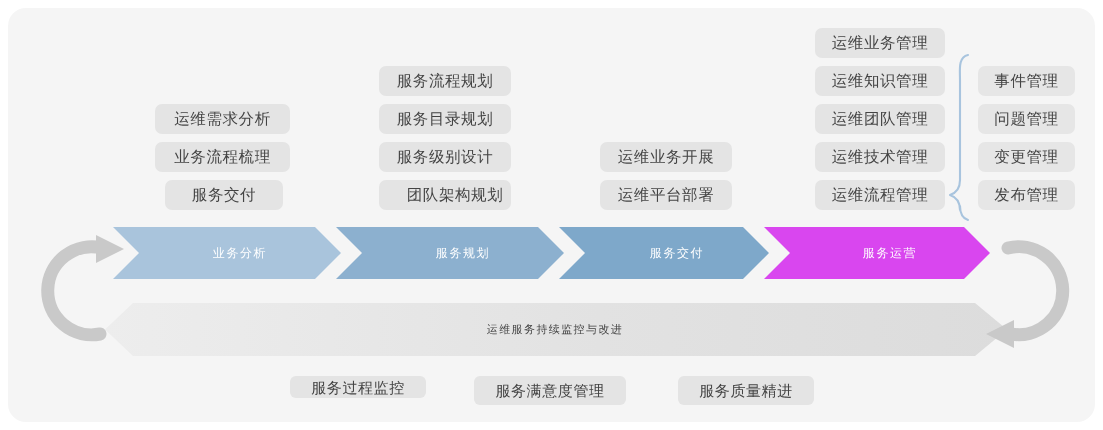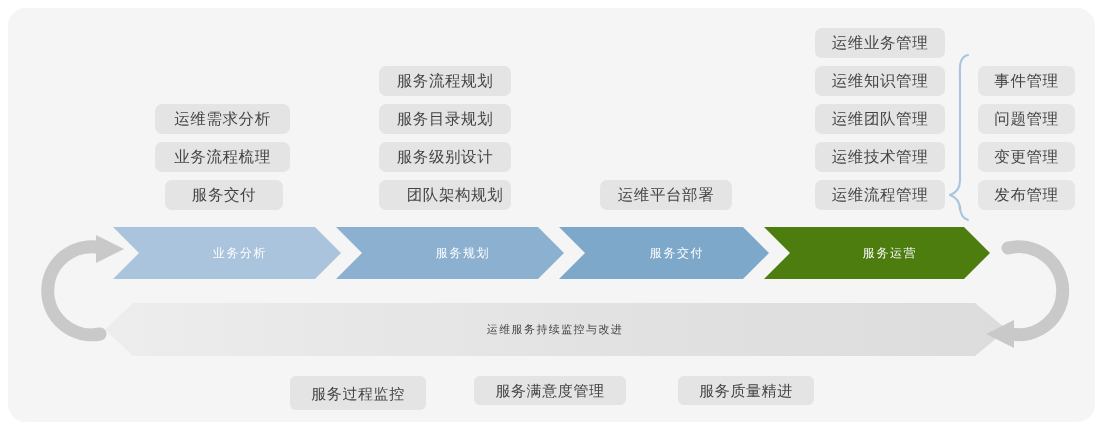--- a/index.html
+++ b/index.html
@@ -117,20 +117,21 @@
 
   <div class="pill" style="left:155px; top:104px; width:135px; height:30px;">运维需求分析</div>
   <div class="pill" style="left:155px; top:142px; width:135px; height:30px;">业务流程梳理</div>
   <div class="pill" style="left:165px; top:180px; width:118px; height:30px;">服务交付</div>
 
   <div class="pill" style="left:379px; top:66px; width:132px; height:30px;">服务流程规划</div>
   <div class="pill" style="left:379px; top:104px; width:132px; height:30px;">服务目录规划</div>
   <div class="pill" style="left:379px; top:142px; width:132px; height:30px;">服务级别设计</div>
   <div class="pill" style="left:379px; top:180px; width:132px; height:30px;padding-left:20px;">团队架构规划</div>
 
+  <div class="pill" style="left:600px; top:142px; width:132px; height:30px;">运维业务开展</div>
   <div class="pill" style="left:600px; top:180px; width:132px; height:30px;">运维平台部署</div>
 
   <div class="pill" style="left:815px; top:28px; width:130px; height:30px;">运维业务管理</div>
   <div class="pill" style="left:815px; top:66px; width:130px; height:30px;">运维知识管理</div>
   <div class="pill" style="left:815px; top:104px; width:130px; height:30px;">运维团队管理</div>
   <div class="pill" style="left:815px; top:142px; width:130px; height:30px;">运维技术管理</div>
   <div class="pill" style="left:815px; top:180px; width:130px; height:30px;">运维流程管理</div>
 
   <div class="pill sub" style="left:978px; top:66px; width:97px; height:30px;">事件管理</div>
   <div class="pill sub" style="left:978px; top:104px; width:97px; height:30px;">问题管理</div>
@@ -149,21 +150,21 @@
 
   <div class="chev" style="left:113px; width:228px; background:#a9c4dc;">
     <span>业务分析</span>
   </div>
   <div class="chev" style="left:336px; width:228px; background:#8cb0cf;">
     <span>服务规划</span>
   </div>
   <div class="chev" style="left:559px; width:210px; background:#7ea8ca;">
     <span>服务交付</span>
   </div>
-  <div class="chev" style="left:764px; width:226px; background:#4d7c0f;">
+  <div class="chev" style="left:764px; width:226px; background:#d946ef;">
     <span>服务运营</span>
   </div>
 
   <div id="banner">
     <span>运维服务持续监控与改进</span>
   </div>
   <div id="banner-notch"></div>
 
   <svg class="overlay" viewBox="0 0 1103 430">
 
@@ -173,16 +174,16 @@
       <polygon points="96,235 96,263 124,249" fill="#c9c9c9"></polygon>
     </g>
 
     <g>
       <path d="M 1008 248
                A 44 44 0 1 1 1011 334" fill="none" stroke="#c9c9c9" stroke-width="13" stroke-linecap="round"></path>
       <polygon points="1014,320 1014,348 986,334" fill="#c9c9c9"></polygon>
     </g>
   </svg>
 
-  <div class="pill bottom" style="left:290px; top:376px; width:136px; height:34px;">服务过程监控</div>
+  <div class="pill bottom" style="left:290px; top:376px; width:136px; height:22px;">服务过程监控</div>
   <div class="pill bottom" style="left:474px; top:376px; width:152px; height:29px;">服务满意度管理</div>
   <div class="pill bottom" style="left:678px; top:376px; width:136px; height:29px;">服务质量精进</div>
 </div>
 
 </body></html>

